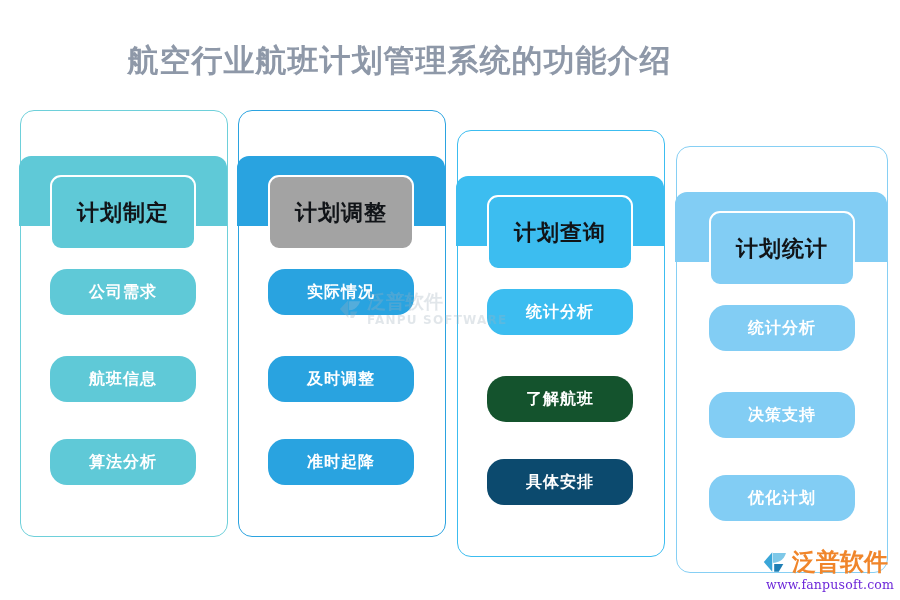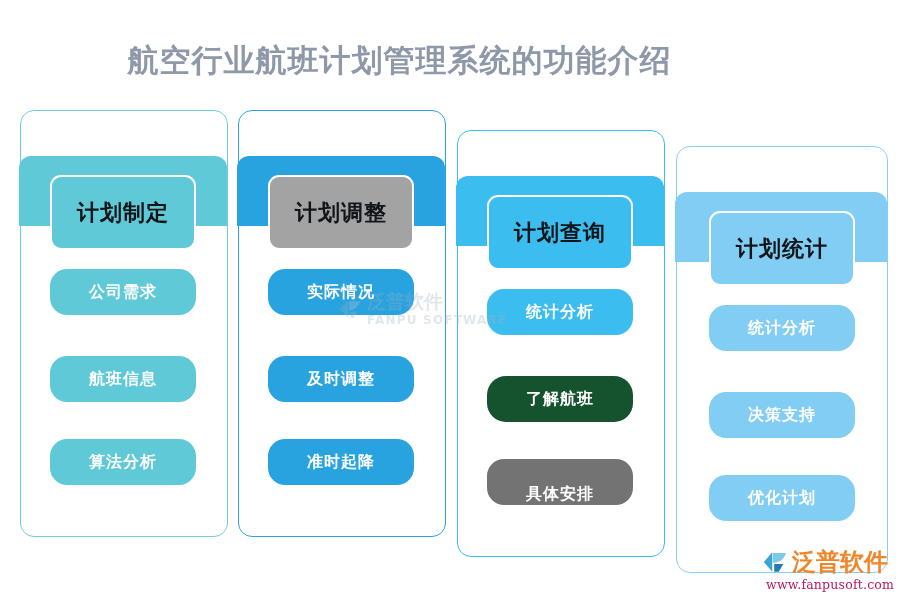--- a/index.html
+++ b/index.html
@@ -180,21 +180,21 @@
     font-size: 24px;
     font-weight: bold;
     color: #f0852a;
     letter-spacing: 0px;
     white-space: nowrap;
     line-height: 26px;
   }
   #logo .logo-url {
     font-size: 12.5px;
     font-family: "DejaVu Serif", "Liberation Serif", serif;
-    color: #be185d;
+    color: #6d28d9;
     letter-spacing: 0.2px;
     white-space: nowrap;
     margin-top: 1px;
     margin-left: 4px;
   }
 </style>
 </head>
 <body style="background: rgb(255, 255, 255);">
 
 <div id="page-title" style="color: rgb(142, 152, 168);">航空行业航班计划管理系统的功能介绍</div>
@@ -237,21 +237,21 @@
     <div class="banner" style="background: rgb(60, 189, 240);"></div>
     <div class="header-box" style="background: rgb(60, 189, 240);">
       <span class="header-label">计划查询</span>
     </div>
     <div class="pill p0" style="background: rgb(60, 189, 240);">
       <span class="pill-label">统计分析</span>
     </div>
     <div class="pill p1" style="background: #14532d; border-radius: 19px;">
       <span class="pill-label">了解航班</span>
     </div>
-    <div class="pill p2" style="background: #737373; align-items: flex-end;">
+    <div class="pill p2" style="background: #0c4a6e;">
       <span class="pill-label">具体安排</span>
     </div>
   </div>
 
   <div class="column c3" style="border-color: rgb(134, 207, 244); margin-top: 36px;">
     <div class="banner" style="background: rgb(130, 205, 244);"></div>
     <div class="header-box" style="background: rgb(130, 205, 244);">
       <span class="header-label">计划统计</span>
     </div>
     <div class="pill p0" style="background: rgb(130, 205, 244);">

